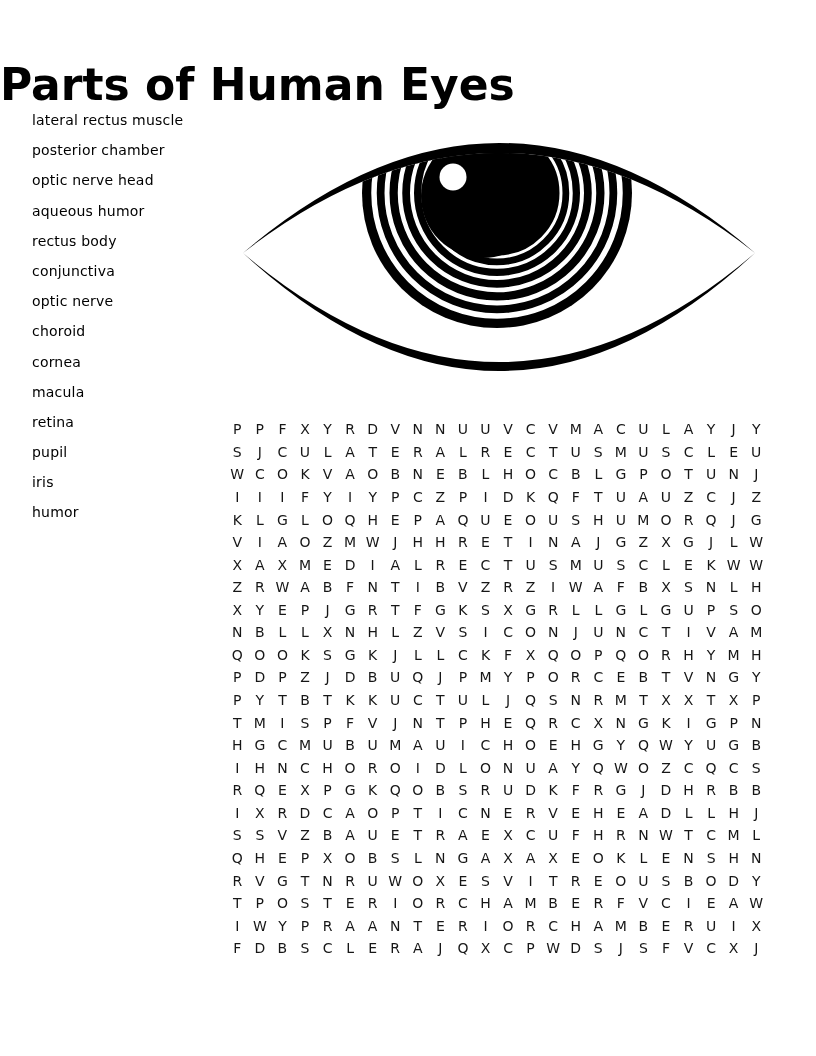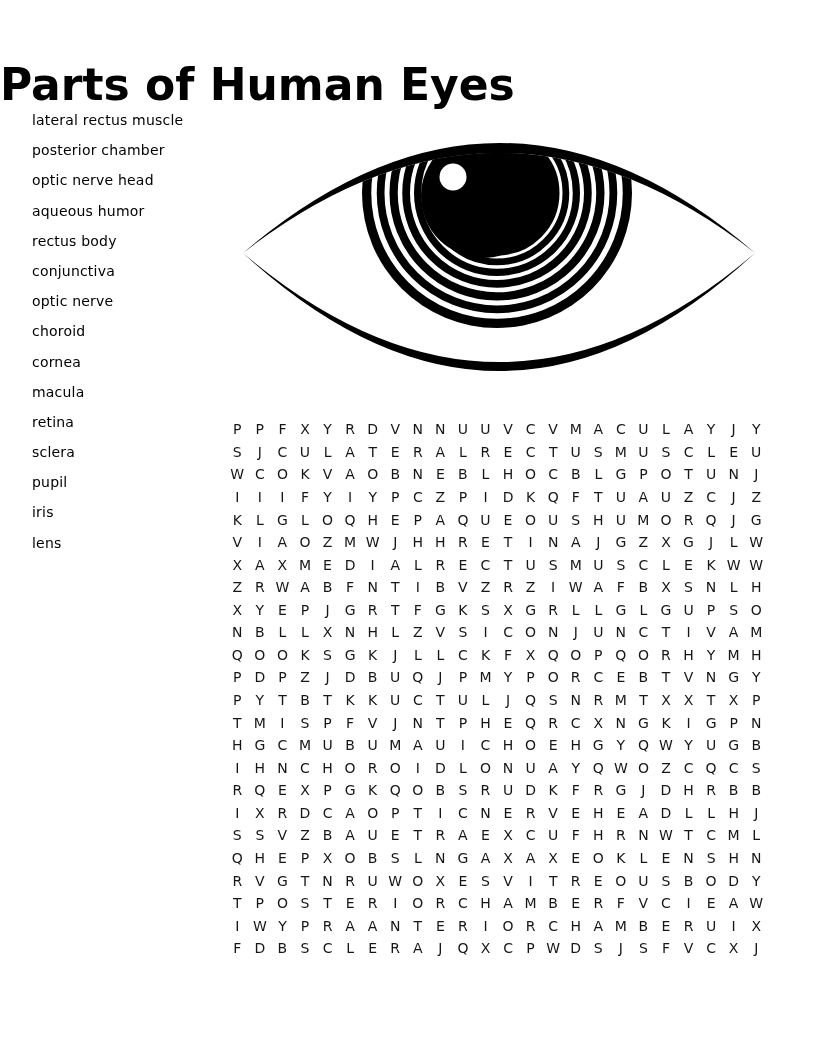--- a/index.html
+++ b/index.html
@@ -70,24 +70,23 @@
     <div class="word">posterior chamber</div>
     <div class="word">optic nerve head</div>
     <div class="word">aqueous humor</div>
     <div class="word">rectus body</div>
     <div class="word">conjunctiva</div>
     <div class="word">optic nerve</div>
     <div class="word">choroid</div>
     <div class="word">cornea</div>
     <div class="word">macula</div>
     <div class="word">retina</div>
-    <div class="word">sclera</div>
     <div class="word">pupil</div>
     <div class="word">iris</div>
-    <div class="word">lens</div>
+    <div class="word">humor</div>
   </div>
 
 <svg class="eye" width="520" height="240" viewBox="0 0 520 240" aria-hidden="true">
   <defs>
     <clipPath id="eyeClip">
       <path d="M3,118 Q260,-82 515,118 Q260,336 3,118 Z"></path>
     </clipPath>
   </defs>
   <g clip-path="url(#eyeClip)">
     <circle cx="257" cy="58" r="135" fill="#000"></circle>

